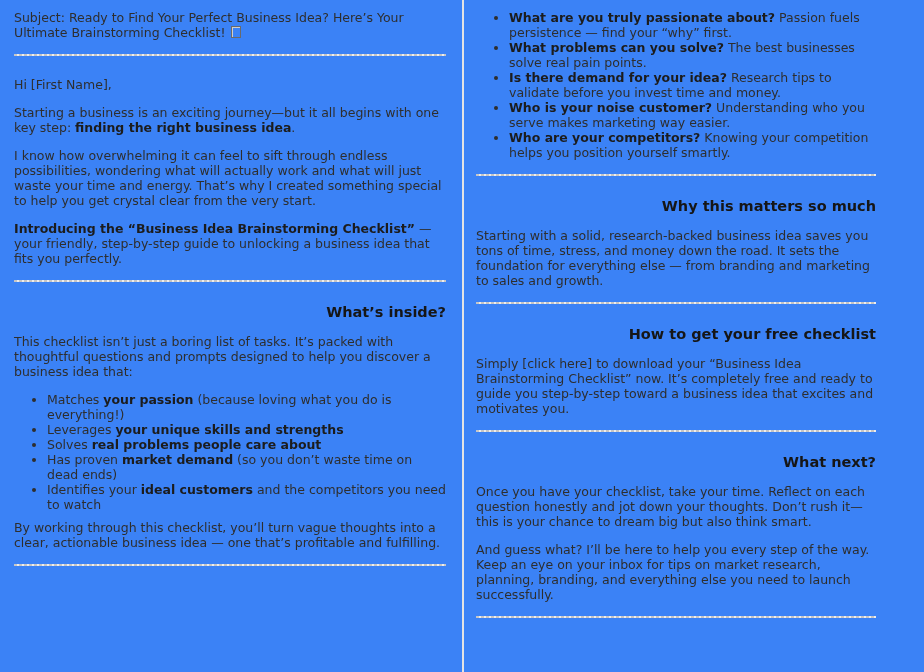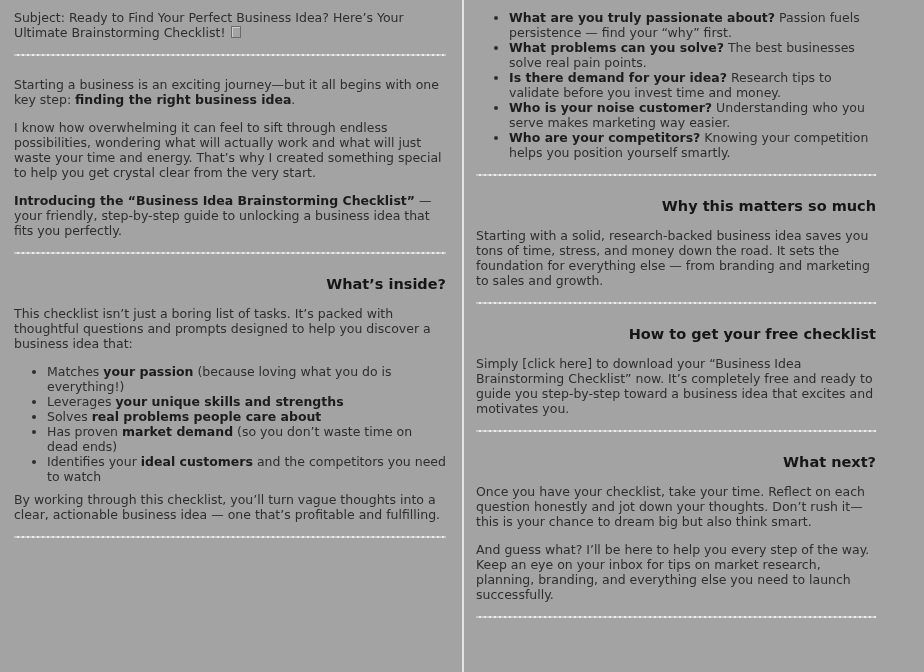--- a/index.html
+++ b/index.html
@@ -1,19 +1,19 @@
 <!DOCTYPE html>
 <html><head>
 <meta charset="utf-8">
 <style>
   html,body{margin:0;padding:0;background:#ffffff;}
   .page{
     position:relative;
     width:924px;height:672px;
-    background:#a3a3a3;
+    background:#3b82f6;
     font-family:"DejaVu Sans","Liberation Sans",sans-serif;
     font-size:12.5px;line-height:15px;color:#2e2e2e;
     overflow:hidden;
   }
   .col{position:absolute;top:0;height:672px;box-sizing:border-box;padding:10px 16px 0 14px;}
   .col-left{left:0;width:462px;}
   .col-right{left:463px;width:427px;padding-left:13px;padding-right:14px;}
   .col-divider{position:absolute;left:462px;top:0;bottom:0;width:2px;background:#e3e3e3;}
   p{margin:0 0 13px;}
   .rule{border:none;height:2px;margin:14px 0 21px;
@@ -29,20 +29,21 @@
 </head>
 <body>
 
 <div class="page">
 
   <div class="col-divider"></div>
 
   <div class="col col-left">
     <p><span>Subject: Ready to Find Your Perfect Business Idea? Here’s Your Ultimate Brainstorming Checklist! </span><span class="tofu"></span></p>
     <hr class="rule">
+    <p>Hi [First Name],</p>
     <p><span>Starting a business is an exciting journey—but it all begins with one key step: </span><span class="b">finding the right business idea</span><span>.</span></p>
     <p><span>I know how overwhelming it can feel to sift through endless possibilities, wondering what will actually work and what will just waste your time and energy. That’s why I created something special to help you get crystal clear from the very start.</span></p>
     <p><span class="b">Introducing the “Business Idea Brainstorming Checklist”</span><span> — your friendly, step-by-step guide to unlocking a business idea that fits you perfectly.</span></p>
     <hr class="rule">
     <h2>What’s inside?</h2>
     <p><span>This checklist isn’t just a boring list of tasks. It’s packed with thoughtful questions and prompts designed to help you discover a business idea that:</span></p>
     <ul>
       <li><span>Matches </span><span class="b">your passion</span><span> (because loving what you do is everything!)</span></li>
       <li><span>Leverages </span><span class="b">your unique skills and strengths</span></li>
       <li><span>Solves </span><span class="b">real problems people care about</span></li>

